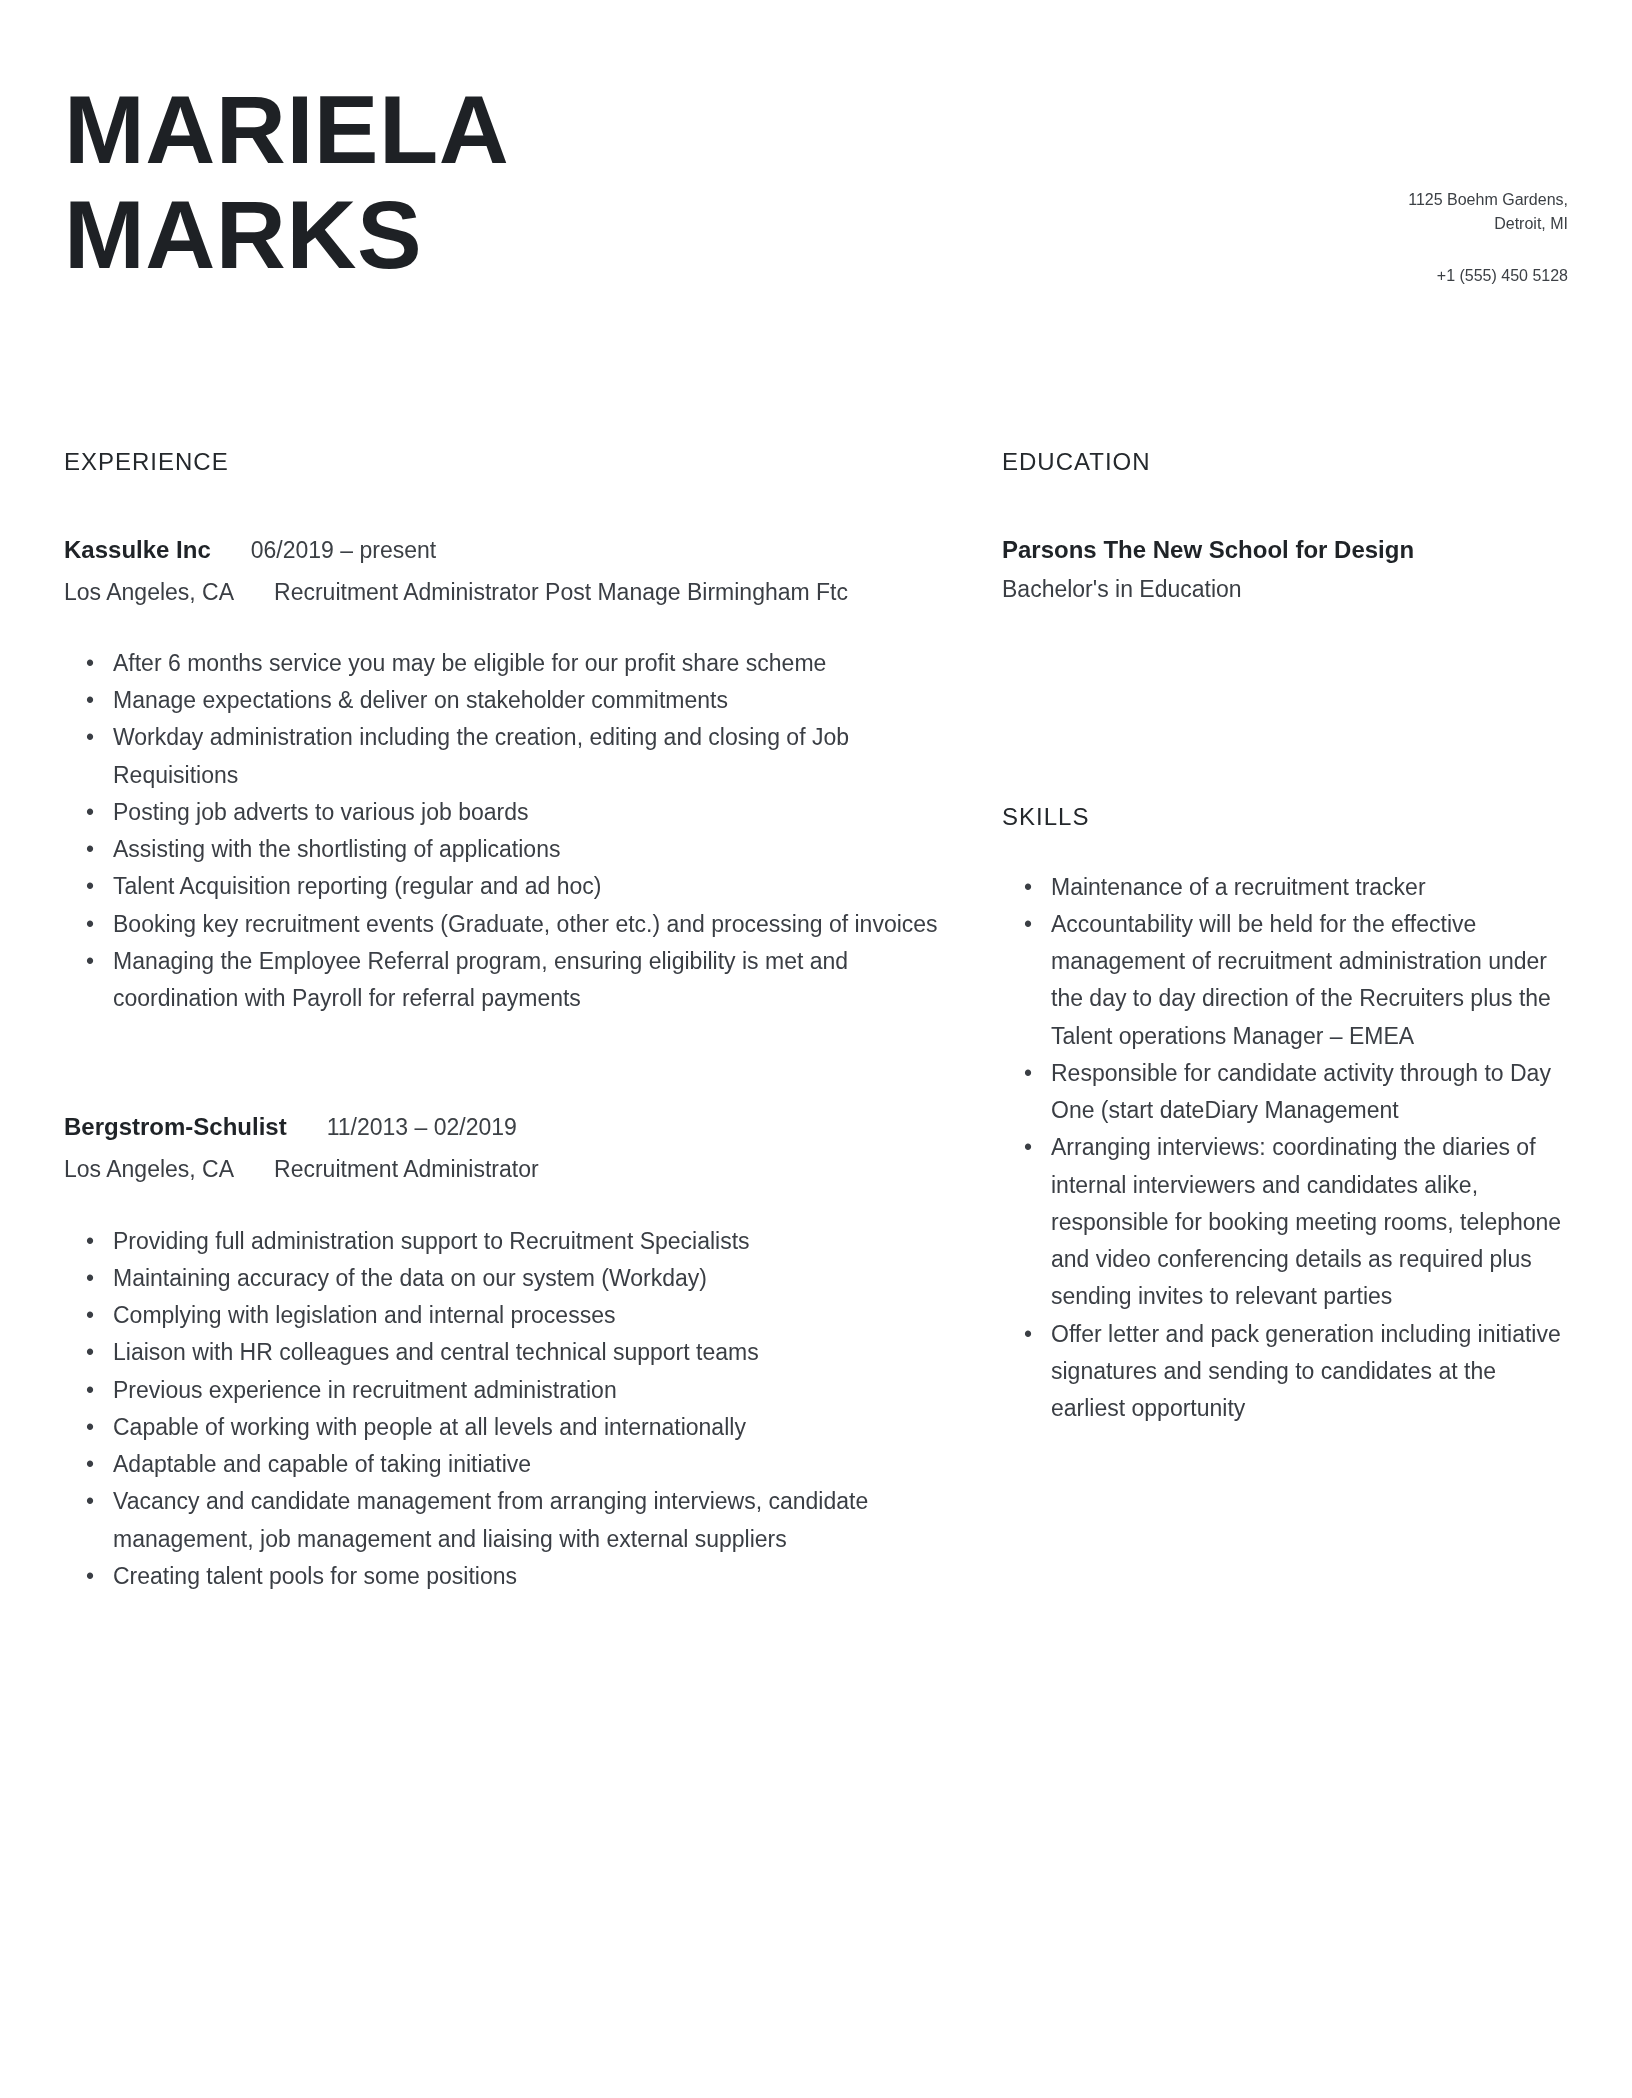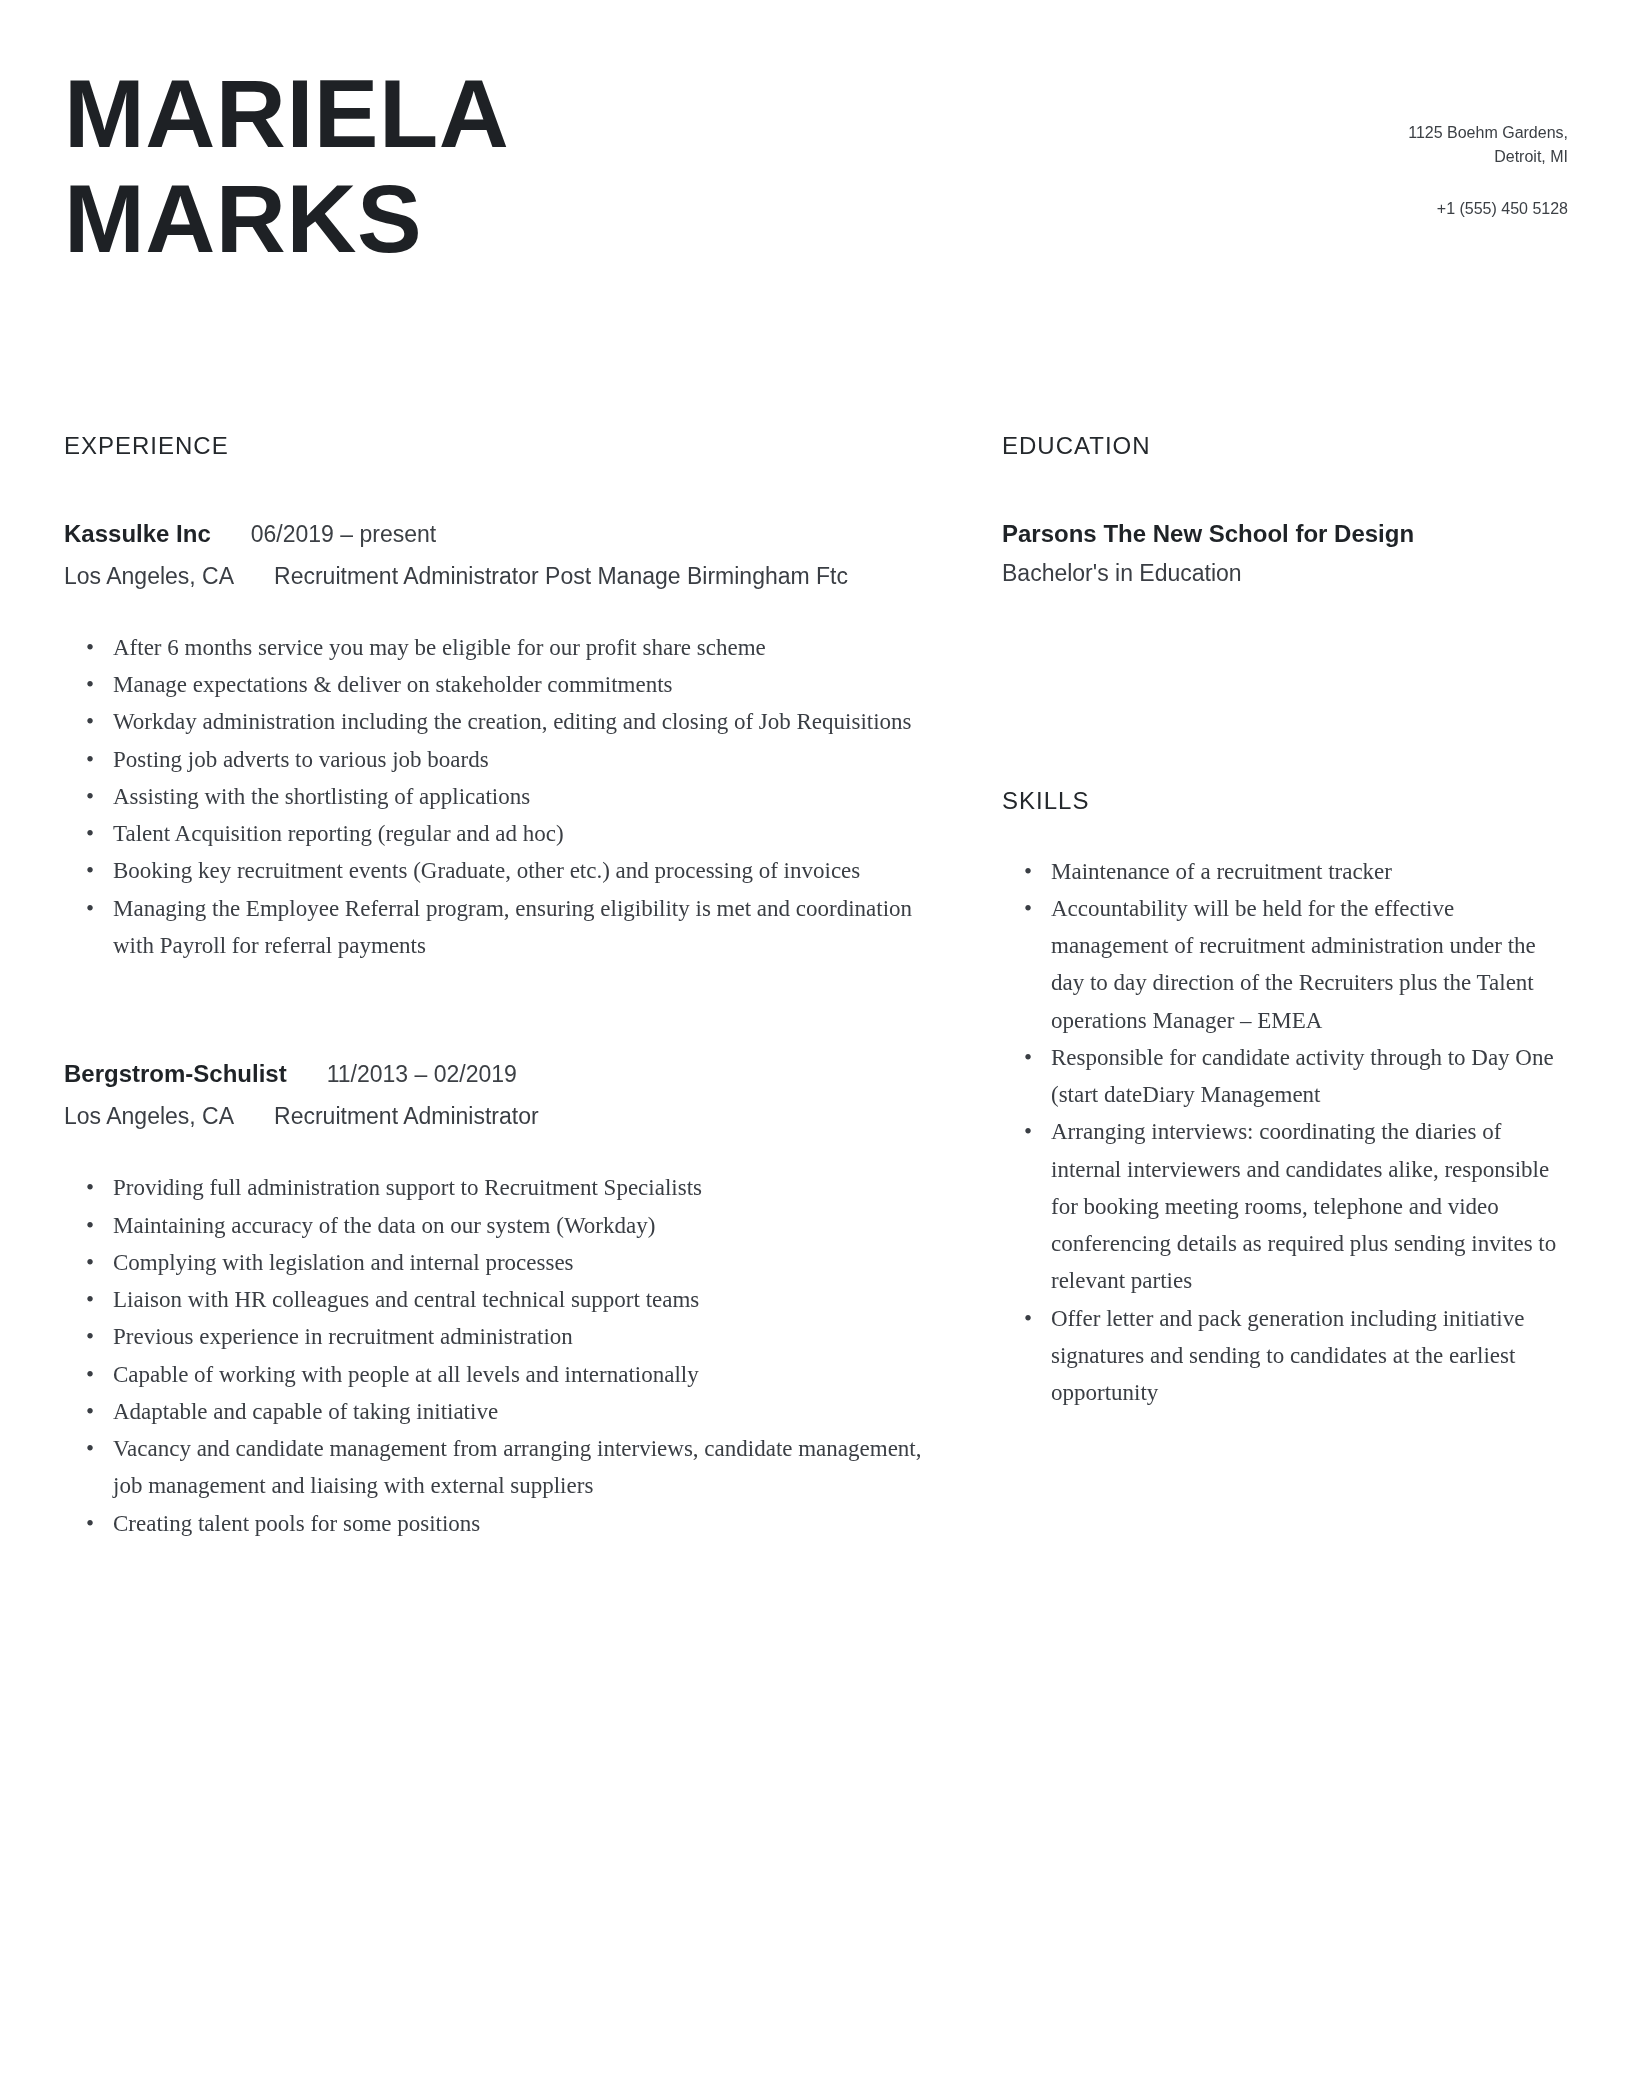--- a/index.html
+++ b/index.html
@@ -13,21 +13,22 @@
     width: 1632px;
     height: 2098px;
     background: #ffffff;
     padding: 62px 64px 0 64px;
     overflow: hidden;
   }
   
   .header {
     display: flex;
     justify-content: space-between;
-    align-items: center;
+    align-items: flex-end;
+    margin-top: 16px;
   }
   .name {
     font-size: 97px;
     line-height: 1.08;
     font-weight: 600;
     letter-spacing: 0.5px;
     color: #1e2125;
   }
   .name span { display: block; }
   .contact {
@@ -64,21 +65,20 @@
     color: #3a3e44;
   }
   .job-subline .loc { margin-right: 40px; }
   
   ul.bullets {
     list-style: none;
     margin-top: 36px;
     padding-left: 22px;
     font-size: 23px;
     line-height: 1.62;
-    font-family: Liberation Serif, serif;
   }
   ul.bullets li {
     position: relative;
     padding-left: 27px;
   }
   ul.bullets li::before {
     content: "\2022";
     position: absolute;
     left: 0;
     top: 0;

